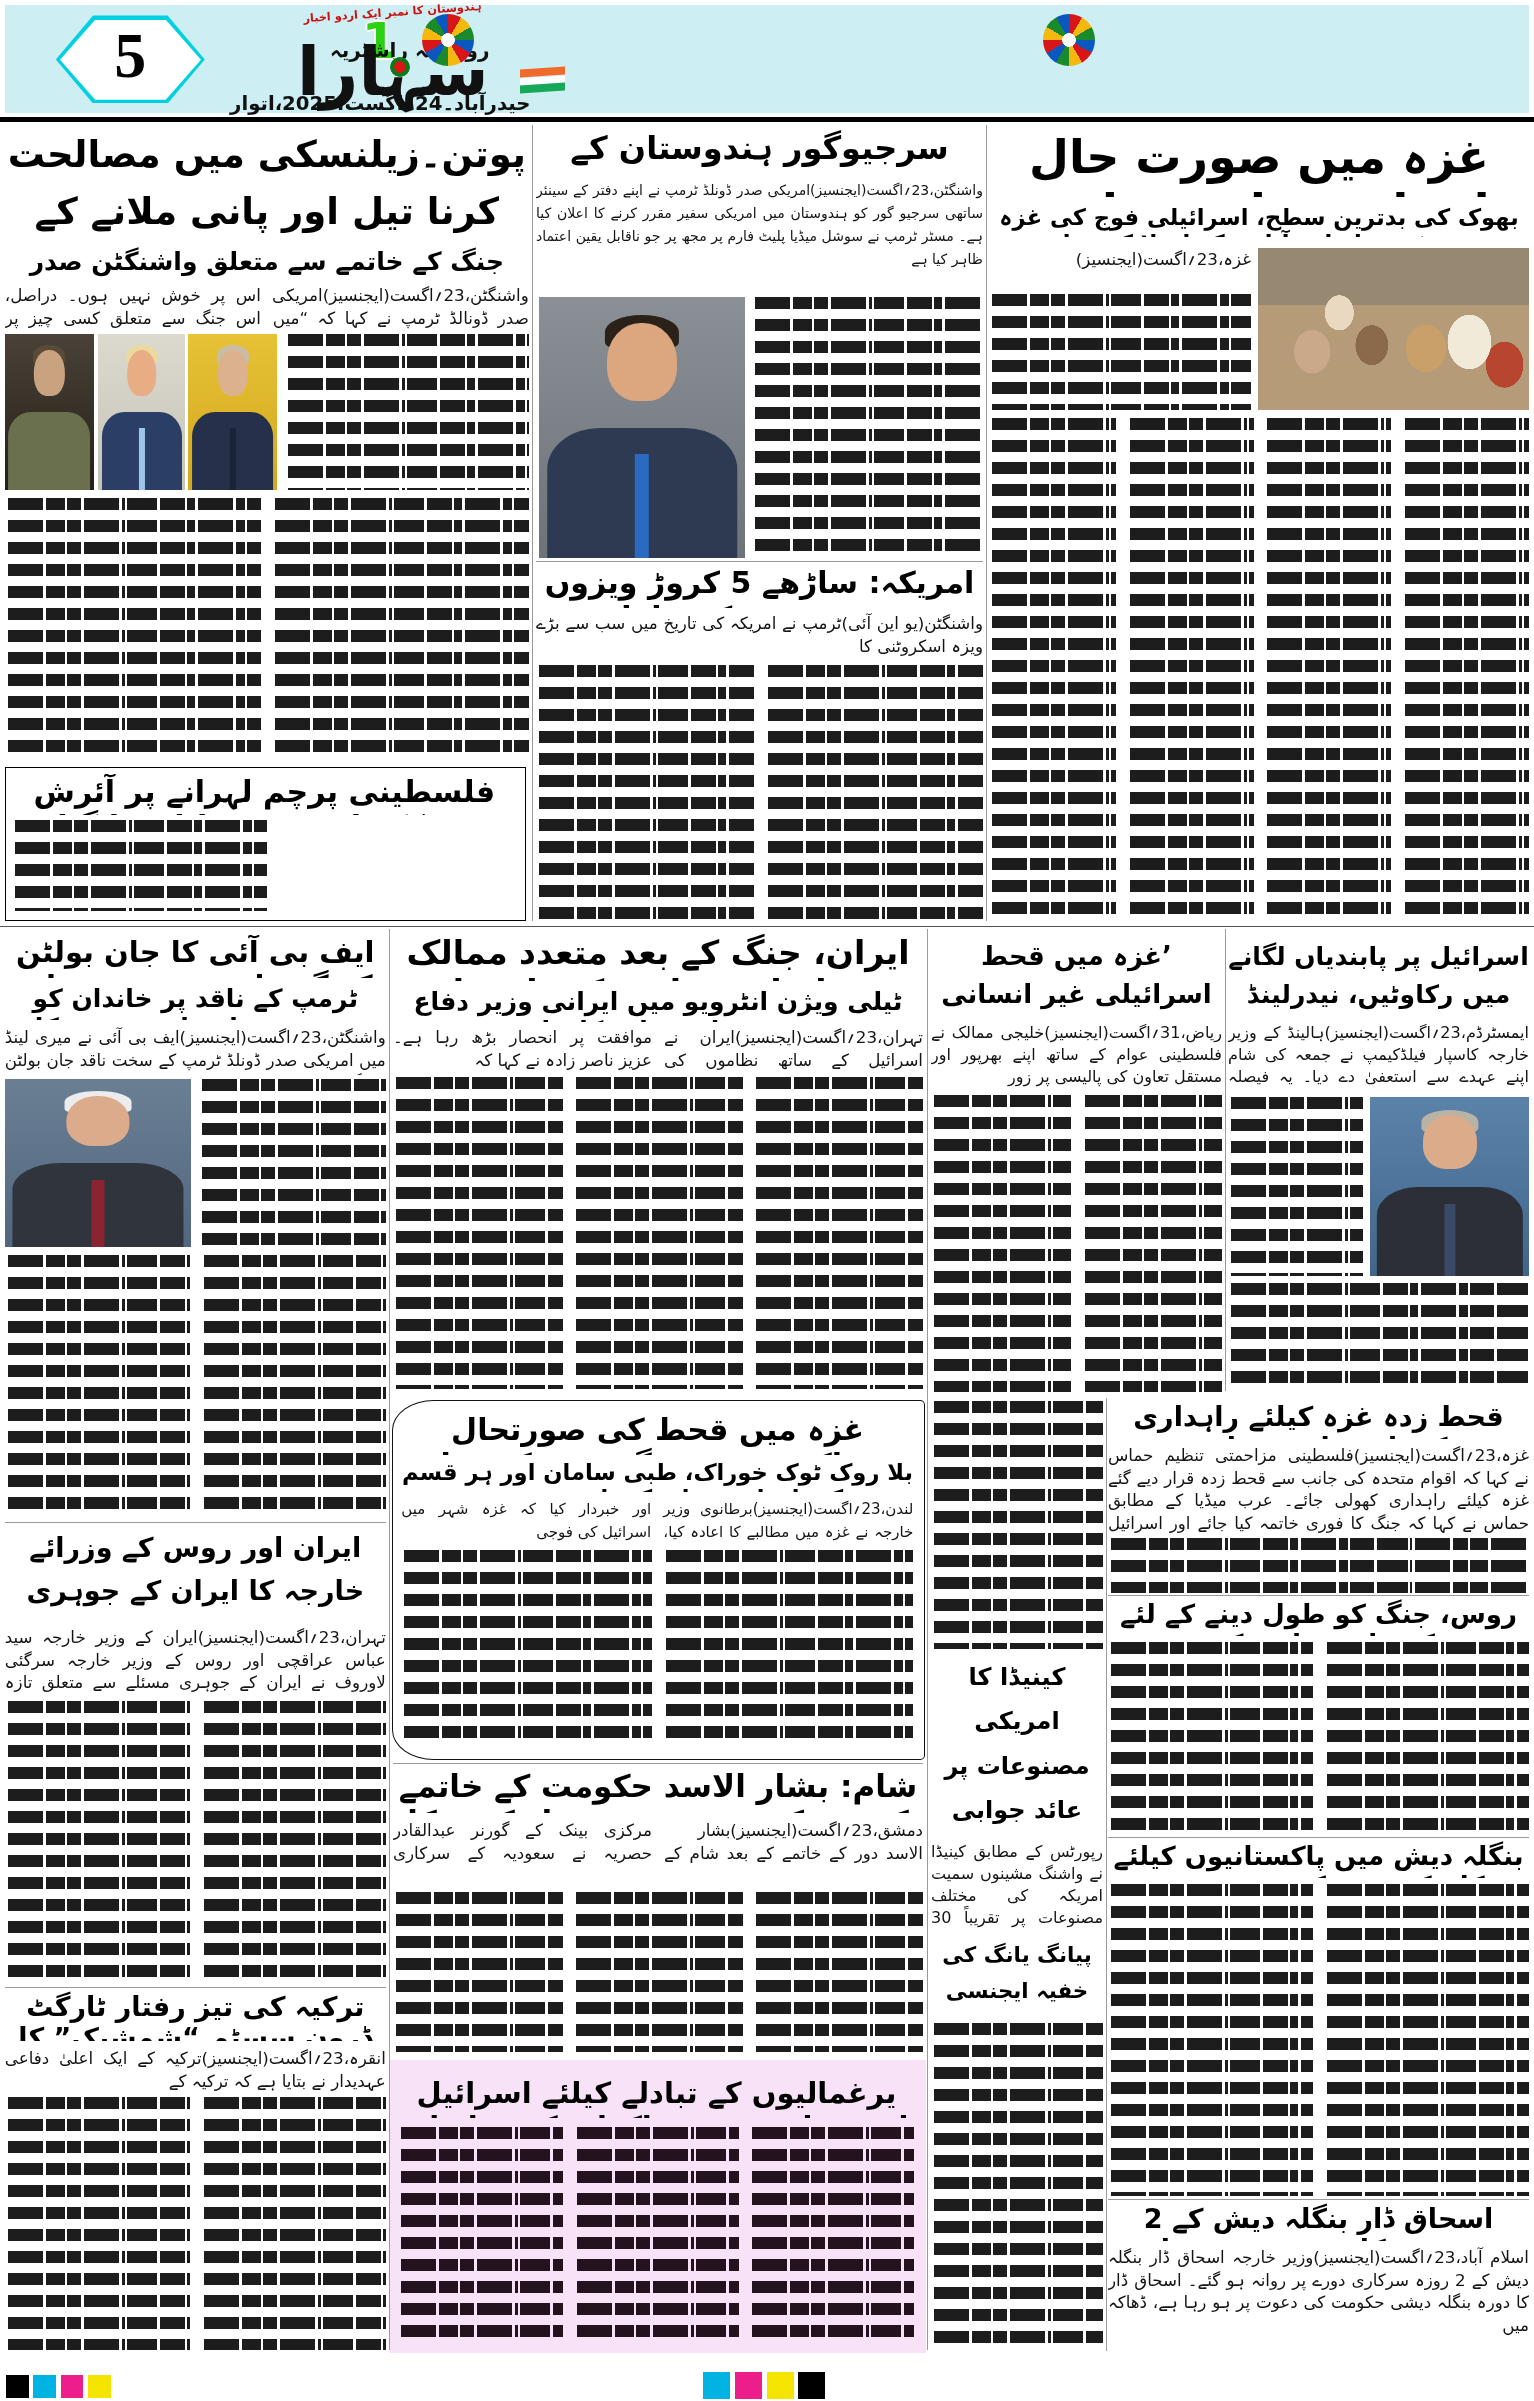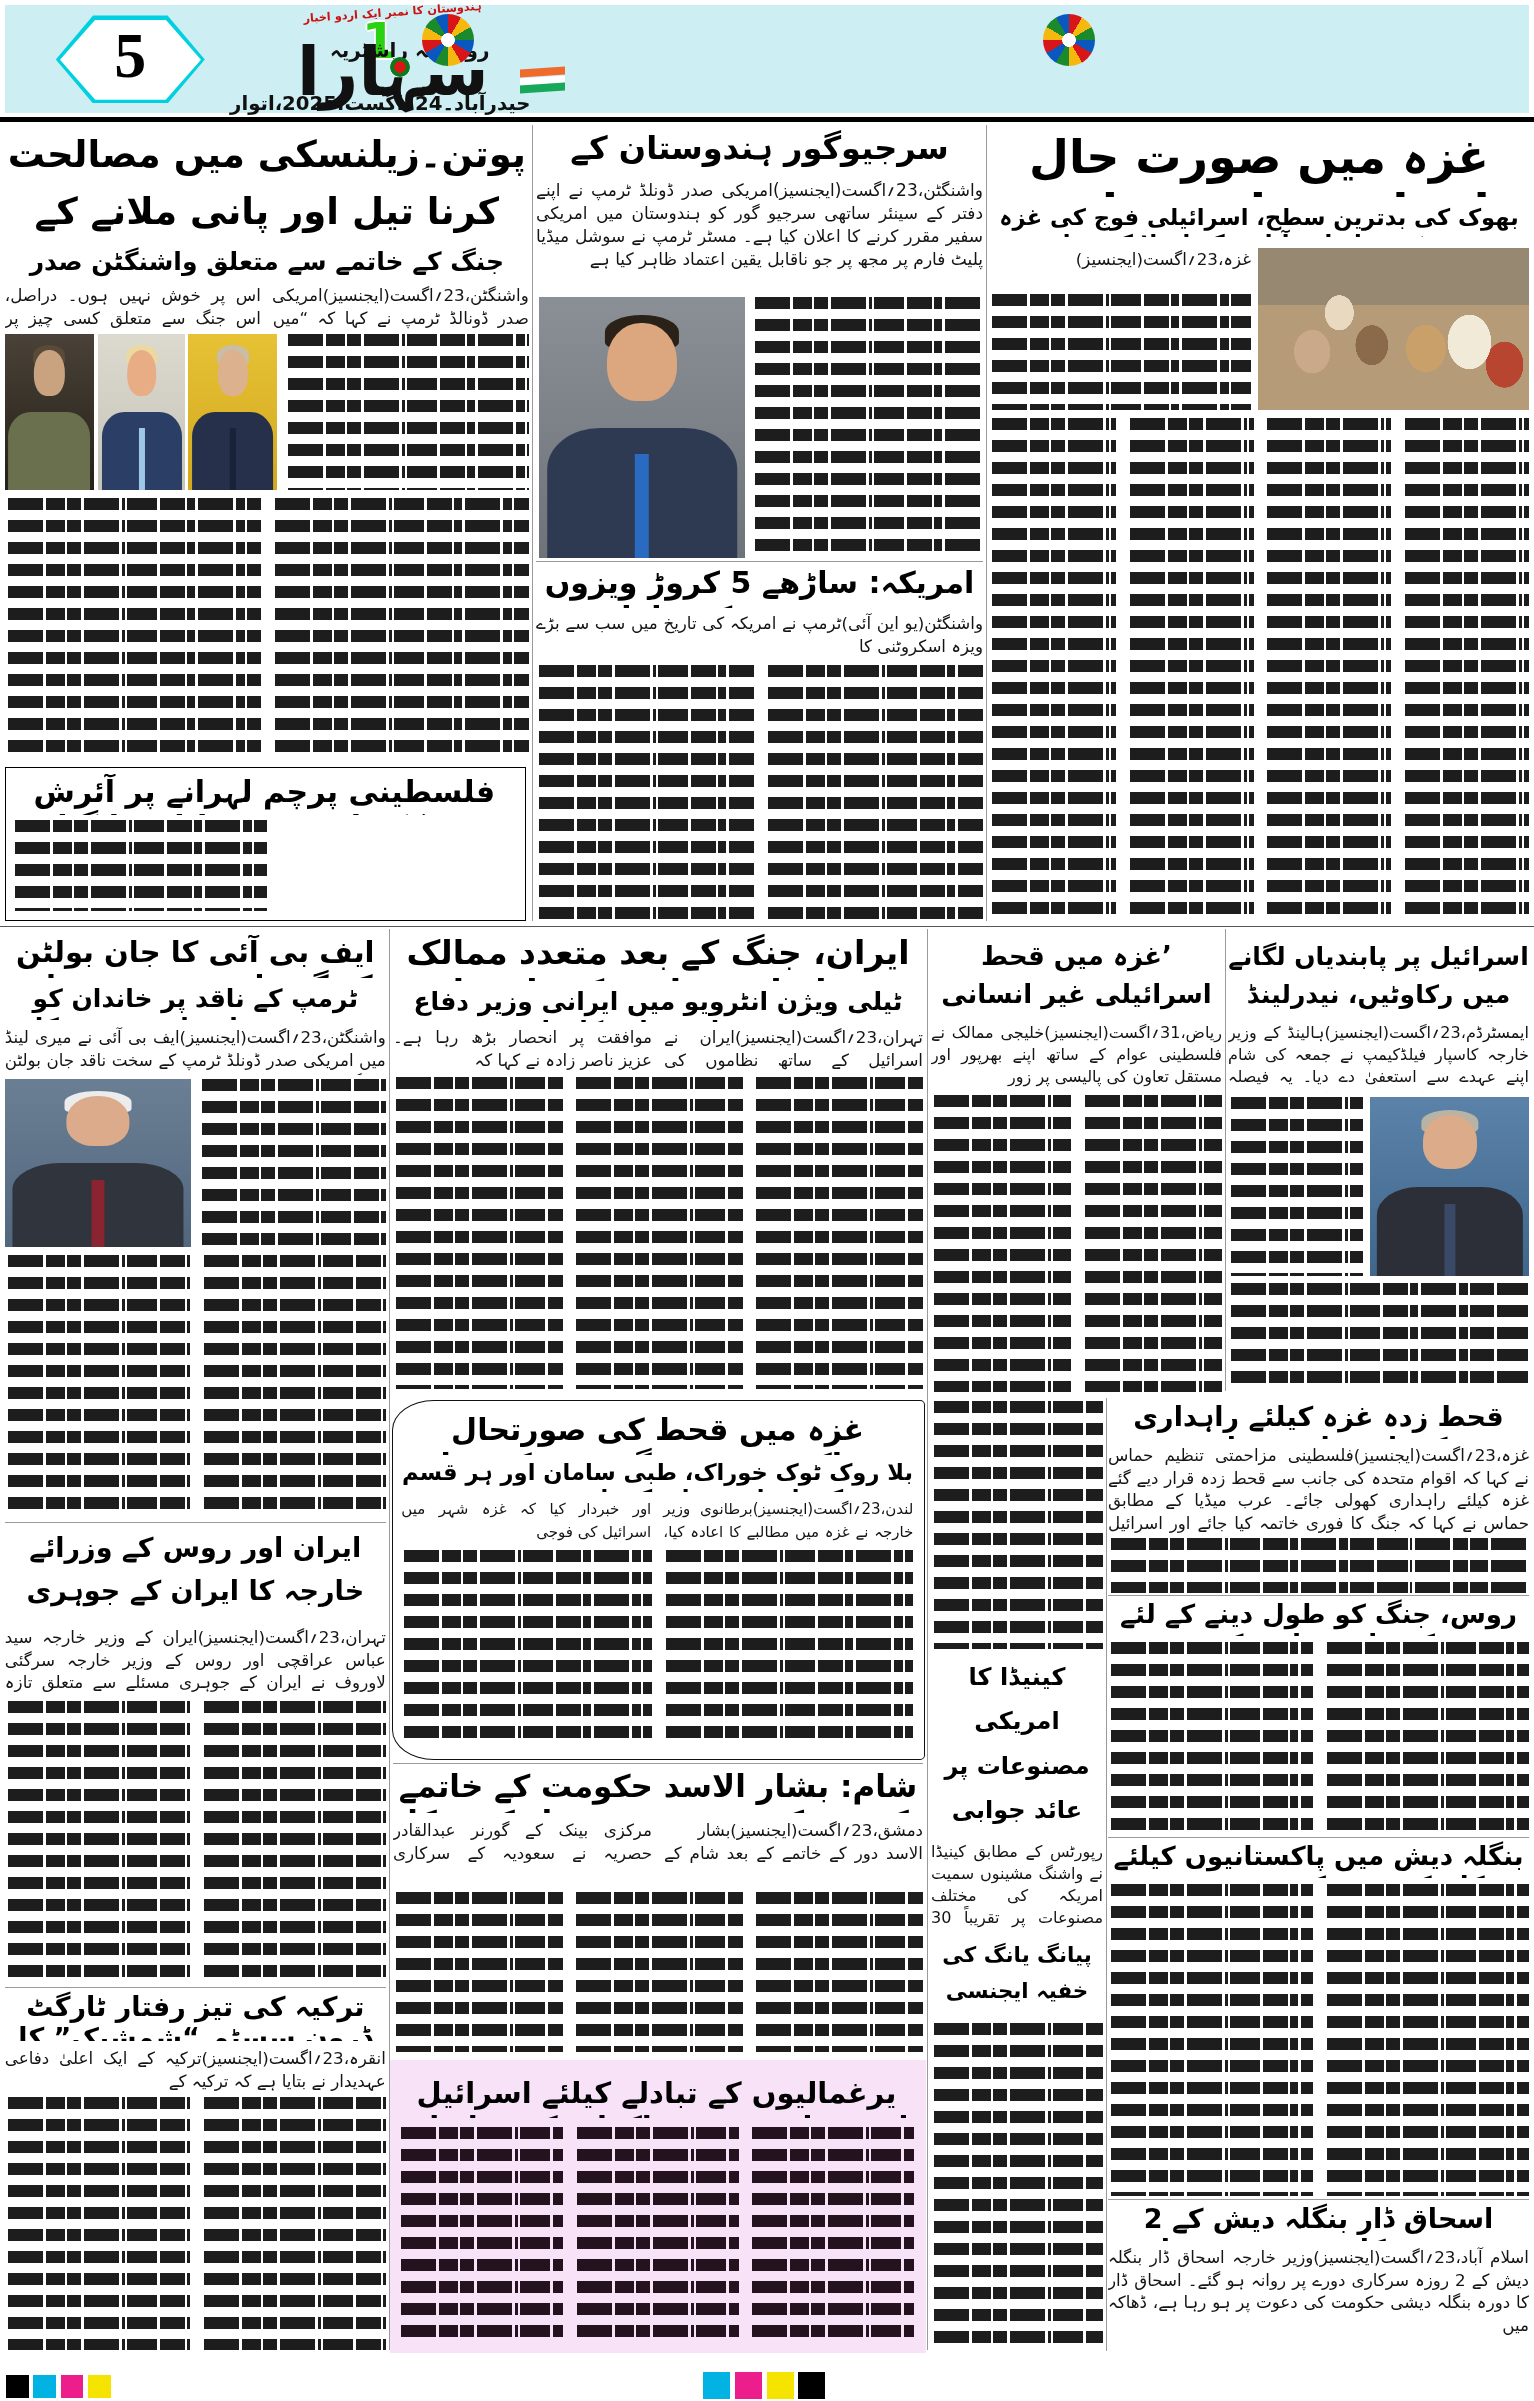--- a/index.html
+++ b/index.html
@@ -98,21 +98,21 @@
     <b class="torso"></b>
     <b class="tie"></b>
   </div>
 <div class="abs fill" style="left:285px;top:334px;width:244px;height:156px;"></div>
 <div class="abs cols" style="left:4.8px;top:498px;width:524px;height:263px;">
     <i class="fill"></i>
     <i class="fill"></i>
   </div>
 
 <div class="abs hl" style="left:536px;top:129px;width:447px;height:44px;font-size:32px;">سرجیوگور ہندوستان کے سفیر نامزد</div>
-<div class="abs tx" style="left:536px;top:179px;width:447px;height:112px;font-size:17px;line-height:23px;">واشنگٹن،23؍اگست(ایجنسیز)امریکی صدر ڈونلڈ ٹرمپ نے اپنے دفتر کے سینئر ساتھی سرجیو گور کو ہندوستان میں امریکی سفیر مقرر کرنے کا اعلان کیا ہے۔ مسٹر ٹرمپ نے سوشل میڈیا پلیٹ فارم پر مجھ پر جو ناقابل یقین اعتماد ظاہر کیا ہے</div>
+<div class="abs tx" style="left:536px;top:179px;width:447px;height:112px;font-size:14px;line-height:23px;">واشنگٹن،23؍اگست(ایجنسیز)امریکی صدر ڈونلڈ ٹرمپ نے اپنے دفتر کے سینئر ساتھی سرجیو گور کو ہندوستان میں امریکی سفیر مقرر کرنے کا اعلان کیا ہے۔ مسٹر ٹرمپ نے سوشل میڈیا پلیٹ فارم پر مجھ پر جو ناقابل یقین اعتماد ظاہر کیا ہے</div>
 <div class="abs ph" style="left:539px;top:297px;width:206px;height:261px;--bg1:#8a9096;--bg2:#6d7379;--skin:#dca77e;--hair:#2a2218;--torso:#2e3a52;--tie:#2a6ac0;">
     <b class="hair"></b>
     <b class="head"></b>
     <b class="torso"></b>
     <b class="tie"></b>
   </div>
 <div class="abs fill" style="left:752px;top:297px;width:231px;height:261px;"></div>
 
 <div class="abs hl" style="left:536px;top:565px;width:447px;height:43px;font-size:30px;">امریکہ: ساڑھے 5 کروڑ ویزوں پر منسوخی کی تلوار</div>
 <div class="abs tx" style="left:536px;top:612px;width:447px;height:48px;font-size:16.7px;line-height:22.6px;">واشنگٹن(یو این آئی)ٹرمپ نے امریکہ کی تاریخ میں سب سے بڑے ویزہ اسکروٹنی کا</div>

